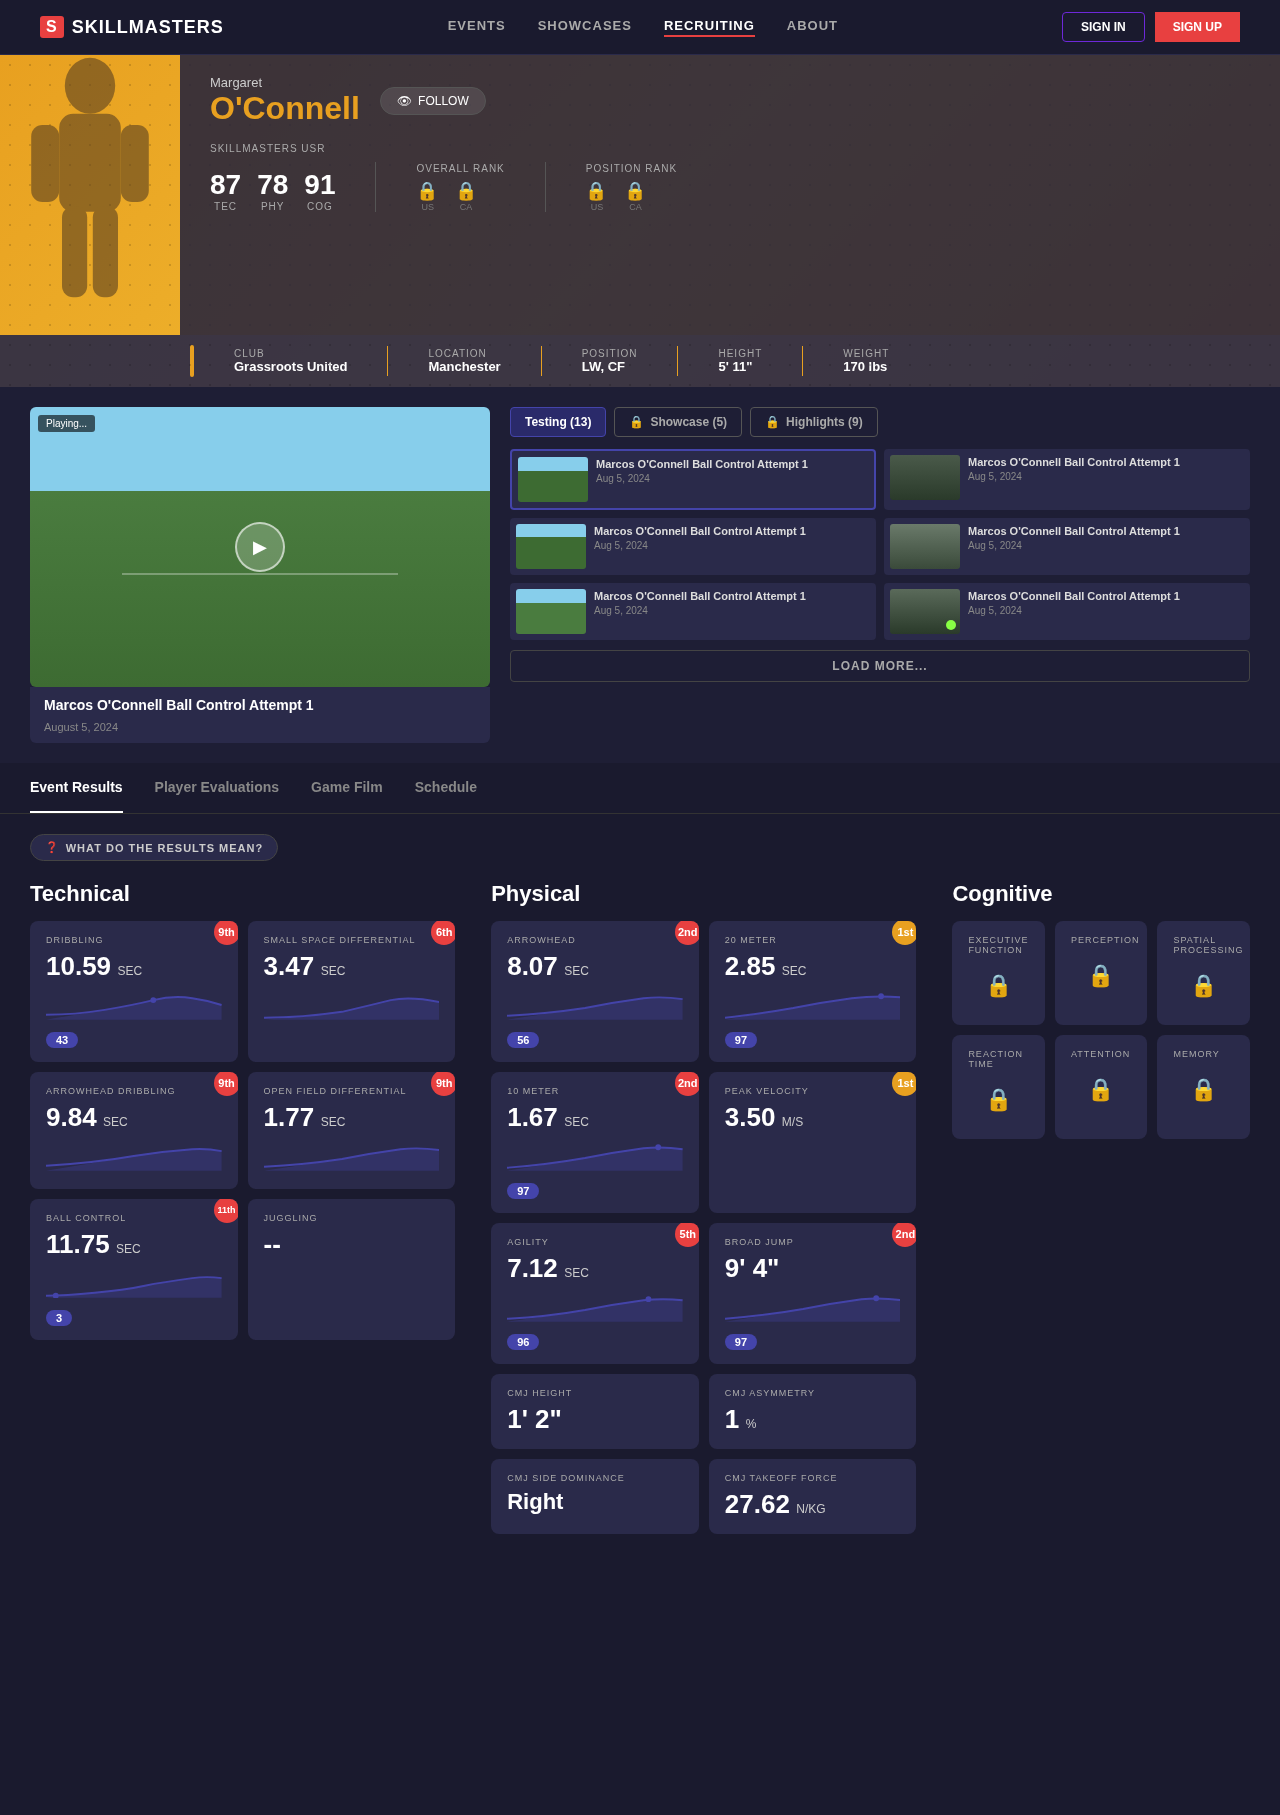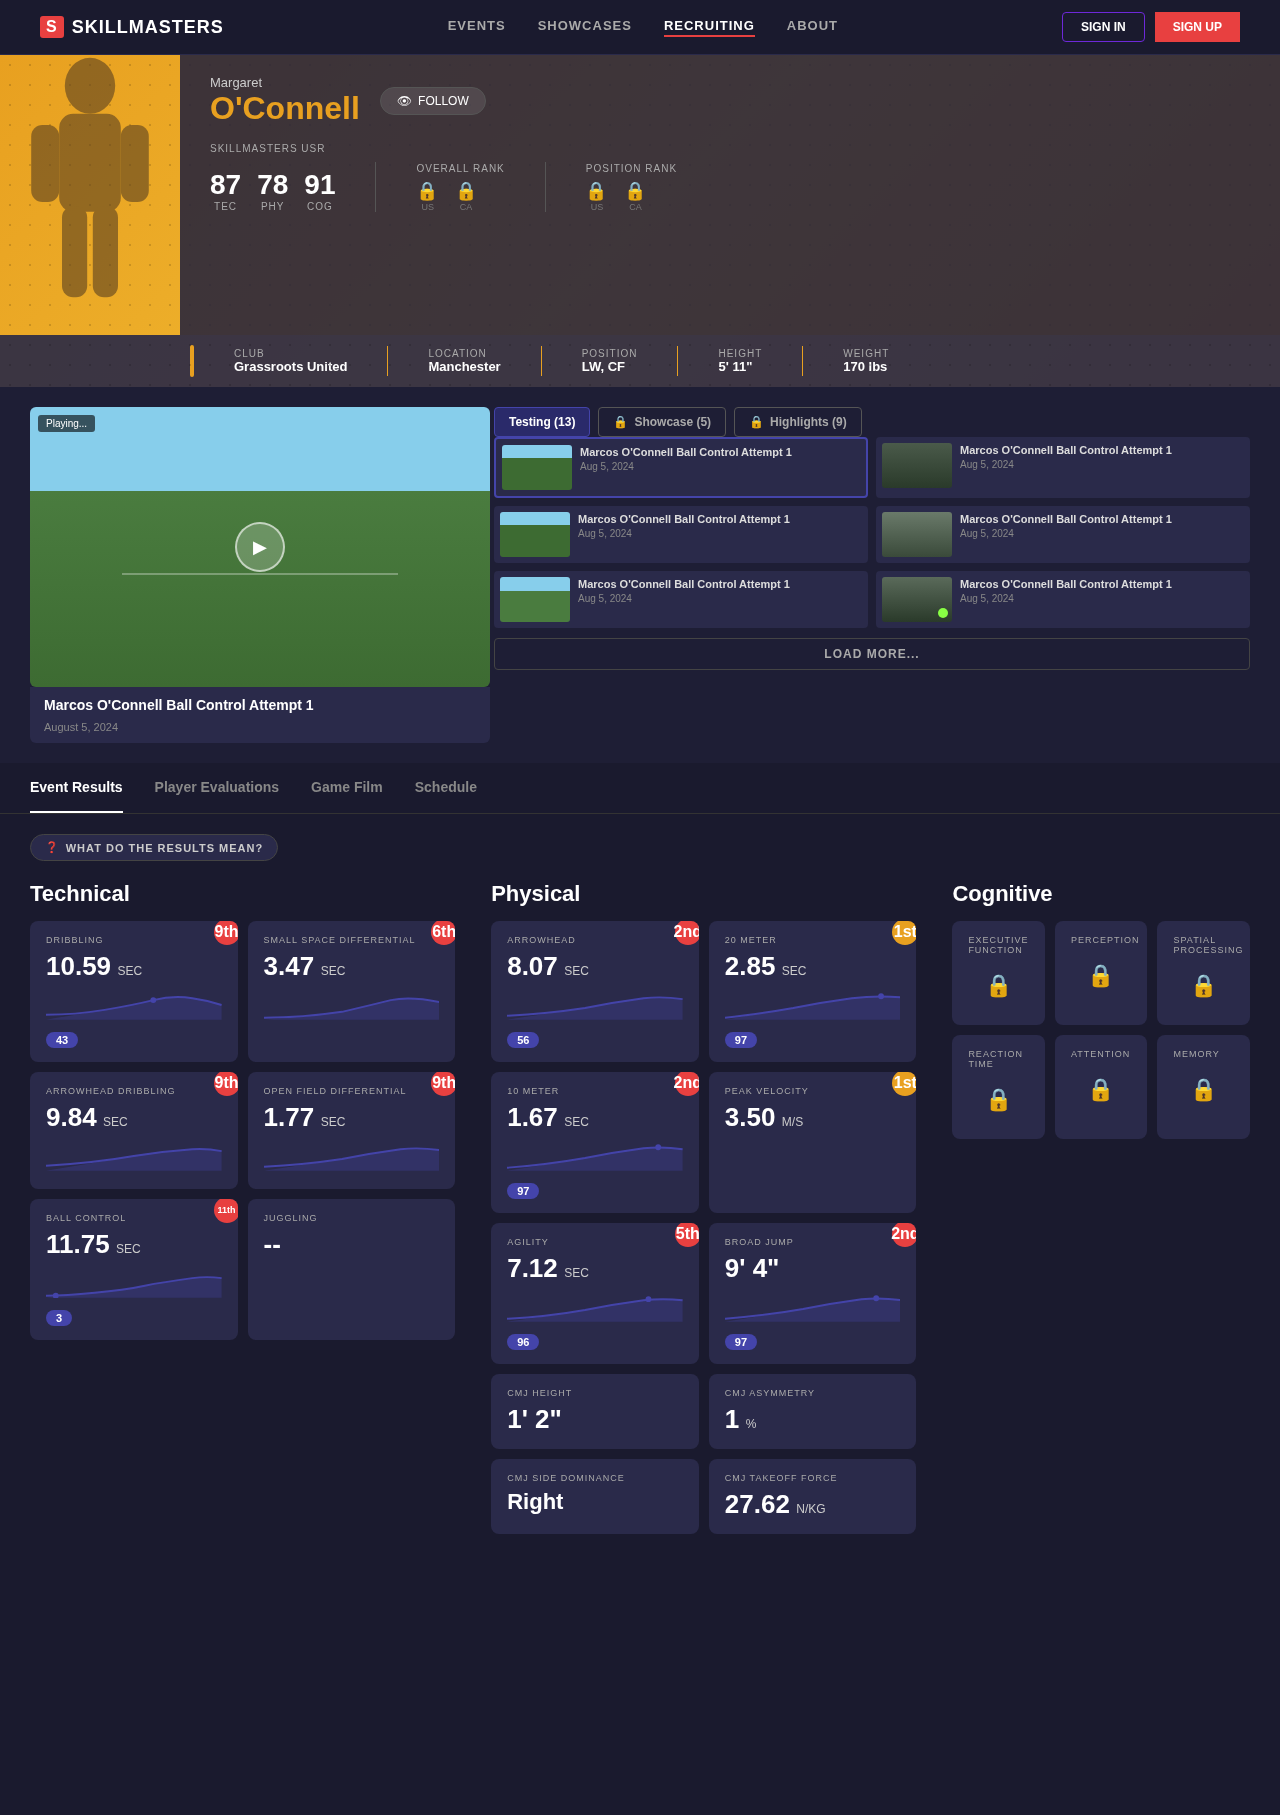--- a/index.html
+++ b/index.html
@@ -66,21 +66,21 @@
       background: rgba(40,40,70,0.9);
       padding: 10px 30px 10px 190px;
       display: flex; gap: 40px; align-items: center;
     }
 
     
     .content-section {
       background: #1e1e35;
       padding: 20px 30px;
     }
-    .video-container { display: flex; gap: 4px; }
+    .video-container { display: flex; gap: 20px; }
     .video-main { width: 460px; flex-shrink: 0; }
     .video-player {
       position: relative; width: 100%; height: 280px;
       background: #2a4a2a; border-radius: 6px; overflow: hidden;
     }
     .video-grass {
       width: 100%; height: 100%;
       background: linear-gradient(180deg, #87ceeb 0%, #87ceeb 30%, #4a7c3f 30%, #3d6b32 100%);
     }
     .video-play-btn {
@@ -96,21 +96,21 @@
       background: rgba(0,0,0,0.6); color: #fff; font-size: 10px;
       padding: 3px 8px; border-radius: 3px;
     }
     .video-caption-bar {
       background: #2a2a4a; padding: 10px 14px; border-radius: 0 0 6px 6px;
     }
     .video-title { font-size: 14px; font-weight: 700; color: #fff; }
     .video-date { font-size: 11px; color: #888; margin-top: 8px; }
 
     .video-sidebar { flex: 1; }
-    .tabs-row { display: flex; gap: 8px; margin-bottom: 0; }
+    .tabs-row { display: flex; gap: 8px; margin-bottom: 12px; }
     .tab-btn {
       padding: 7px 14px; border-radius: 4px; font-size: 12px; font-weight: 600;
       cursor: pointer; border: 1px solid #555; background: transparent; color: #aaa;
       display: flex; align-items: center; gap: 6px;
     }
     .tab-btn.active { background: #2a2a6a; border-color: #4444aa; color: #fff; }
 
     .video-grid { display: grid; grid-template-columns: 1fr 1fr; gap: 8px; }
     .video-thumb-item {
       display: flex; gap: 8px; align-items: flex-start;
@@ -163,21 +163,21 @@
       background: #2a2a4a; border-radius: 8px; padding: 14px 16px;
       position: relative; overflow: hidden;
     }
     .metric-label { font-size: 9px; color: #aaa; letter-spacing: 1px; text-transform: uppercase; margin-bottom: 6px; }
     .metric-value { font-size: 26px; font-weight: 900; color: #fff; }
     .metric-unit { font-size: 12px; font-weight: 400; color: #ccc; margin-left: 2px; }
     .metric-rank-badge {
       position: absolute; top: -2px; right: -2px;
       width: 26px; height: 26px; border-radius: 50%;
       display: flex; align-items: center; justify-content: center;
-      font-size: 16px; font-weight: 900; color: #fff;
+      font-size: 11px; font-weight: 900; color: #fff;
     }
     .badge-orange { background: #e84040; }
     .badge-gold { background: #e8a020; }
 
     .metric-percentile {
       display: inline-block; background: #4444aa; color: #fff;
       font-size: 11px; font-weight: 700; padding: 2px 10px;
       border-radius: 10px; margin-top: 8px;
     }
 

